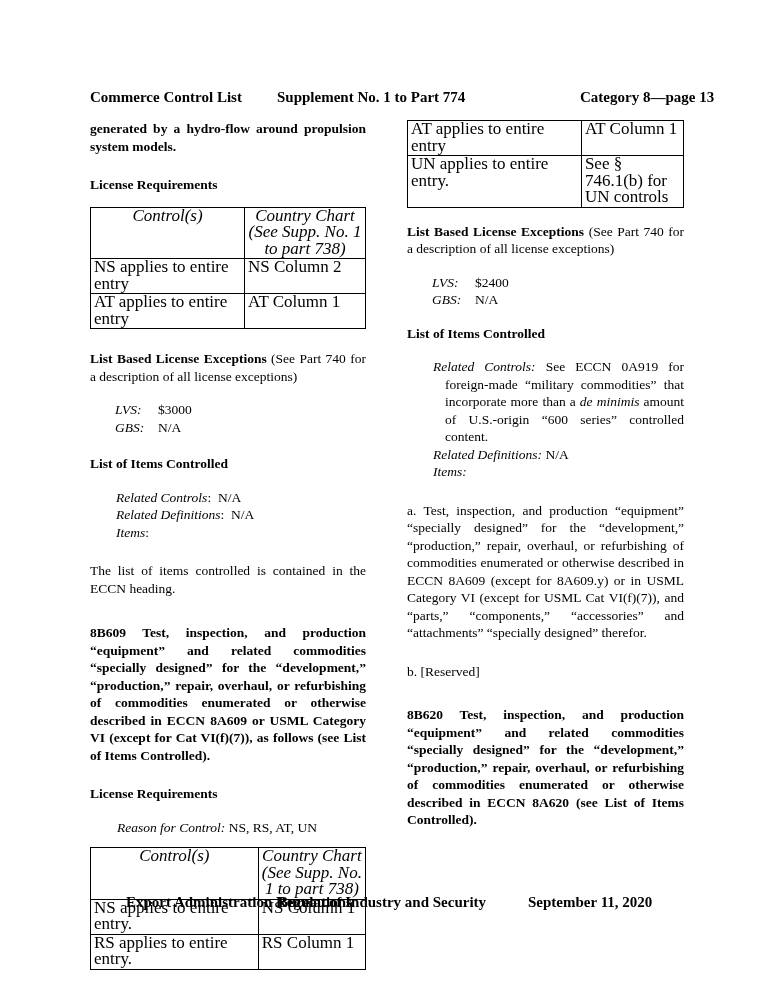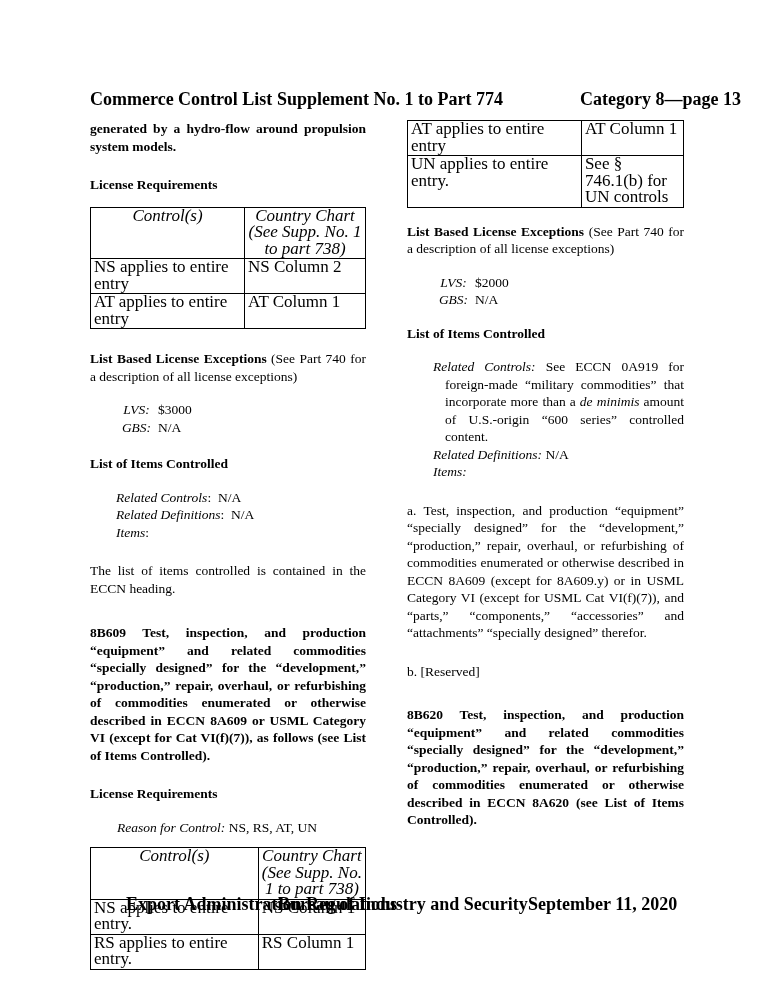--- a/index.html
+++ b/index.html
@@ -5,39 +5,39 @@
   * { margin:0; padding:0; box-sizing:border-box; }
   html,body { background:#ffffff; }
   .page {
     position:relative;
     width:773px; height:1000px;
     background:#ffffff;
     color:#000;
     font-family:"Liberation Serif", serif;
     overflow:hidden;
   }
-  .hf span { position:absolute; font-weight:bold; font-size:18px; white-space:nowrap; }
+  .hf span { position:absolute; font-weight:bold; font-size:15px; white-space:nowrap; }
   .col { position:absolute; top:115px; font-size:13.5px; line-height:17.5px; }
   .col-left  { left:90px;  width:276px; }
   .col-right { left:407px; width:277px; }
 
   .bold { font-weight:bold; }
   .i { font-style:italic; }
   .just { text-align:justify; }
   .heading { font-weight:bold; }
 
   .mt-sec   { margin-top:21px; }
   .mt-big   { margin-top:27px; }
   .mt-tbl   { margin-top:13px; }
   .mt-kv    { margin-top:16px; }
 
   .indent1 { margin-left:27px; }
 
   .kv { display:flex; margin-left:25px; }
-  .kv .k { font-style:italic; width:43px; flex:none;text-align:center; }
+  .kv .k { font-style:italic; width:43px; flex:none; }
 
   .ctable { border-collapse:collapse; width:100%; font-size:17px; line-height:16.5px; table-layout:fixed; }
   .ctable th, .ctable td { border:1px solid #000; padding:0px 3px 1px 3px; vertical-align:top; text-align:left; }
   .ctable th { font-weight:normal; font-style:italic; text-align:center; }
   .t1 .c1 { width:56%; } .t1 .c2 { width:44%; }
   .t2 .c1 { width:61%; } .t2 .c2 { width:39%; }
   .t3 .c1 { width:63%; } .t3 .c2 { width:37%; }
 
   .hang { padding-left:38px; text-indent:-12px; text-align:justify; }
   .plain-ind { margin-left:26px; }
@@ -138,21 +138,21 @@
         <td>UN applies to entire entry.</td>
         <td>See § 746.1(b) for UN controls</td>
       </tr>
     </tbody>
       </table>
 
     <p class="just" style="margin-top:15px;"><span class="bold">List Based License Exceptions</span><span> (See Part 740 for a description of all license exceptions)</span></p>
 
     <div class="kv mt-kv">
         <span class="k">LVS:</span>
-        <span>$2000</span>
+        <span>$2400</span>
       </div>
     <div class="kv">
         <span class="k">GBS:</span>
         <span>N/A</span>
       </div>
 
 
 
     <p class="heading" style="margin-top:16px;">List of Items Controlled</p>
 

